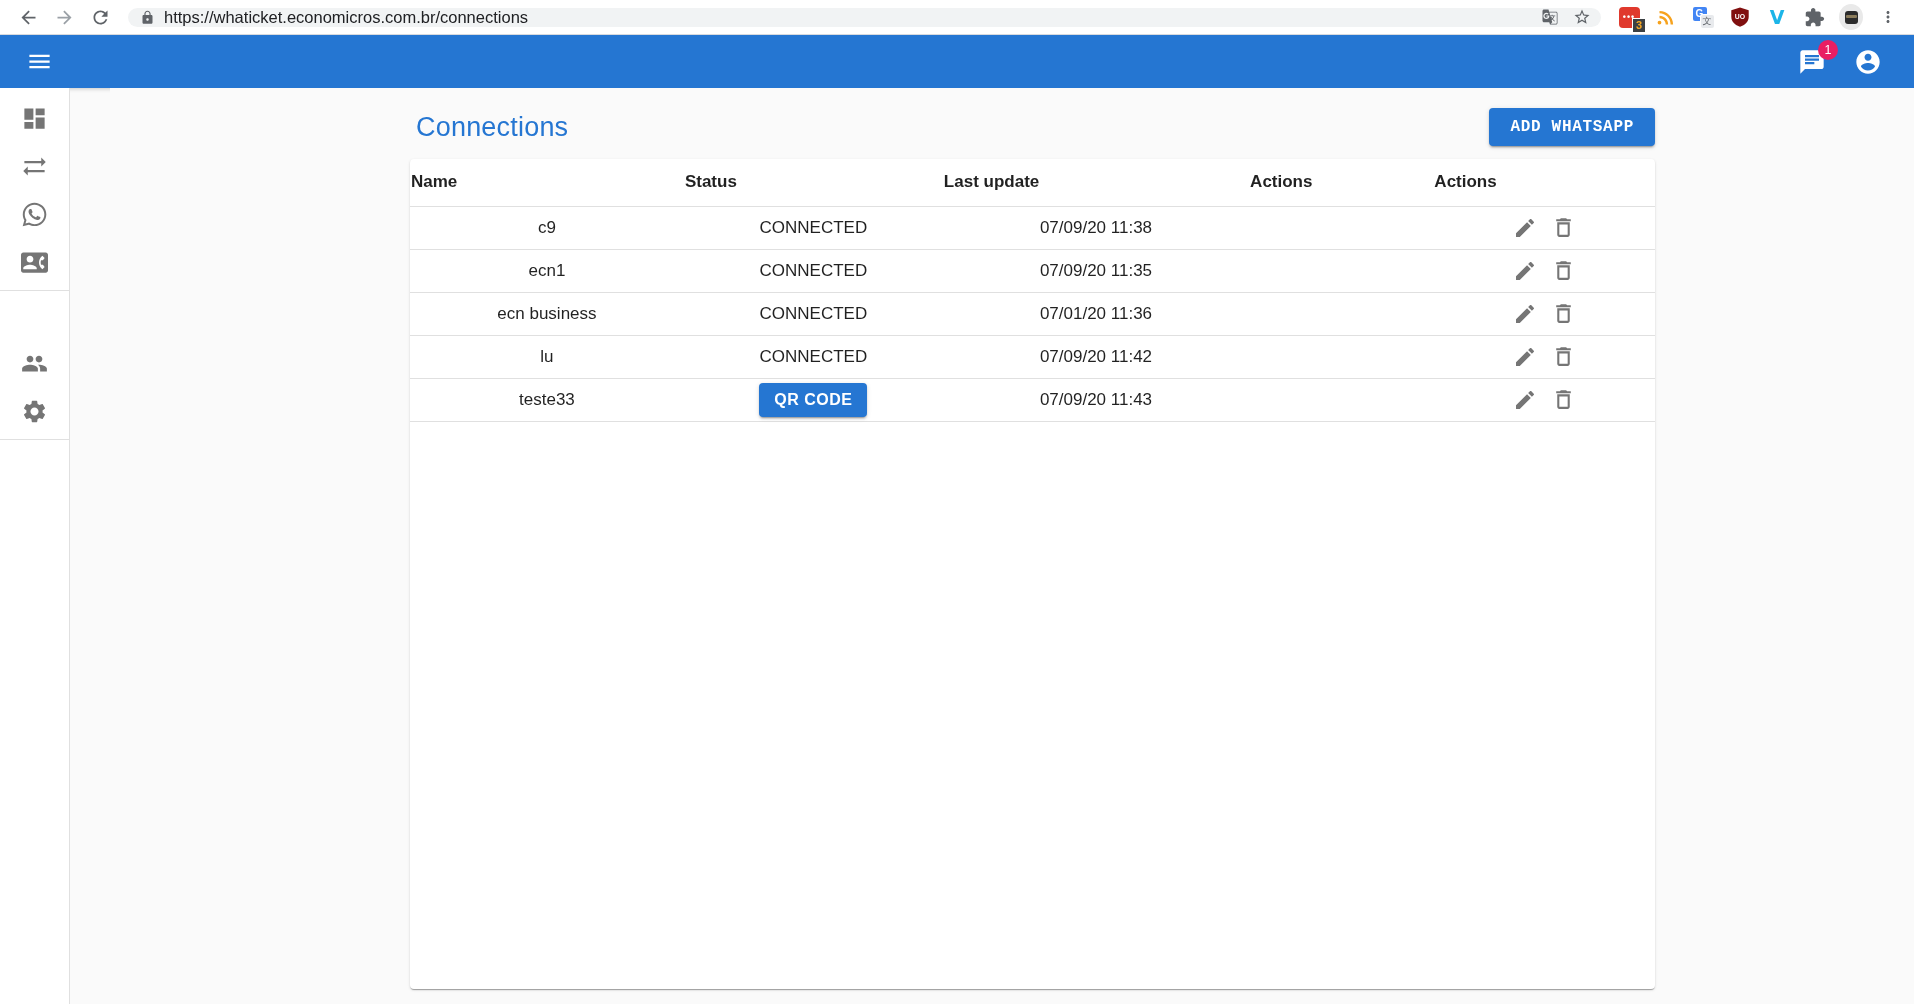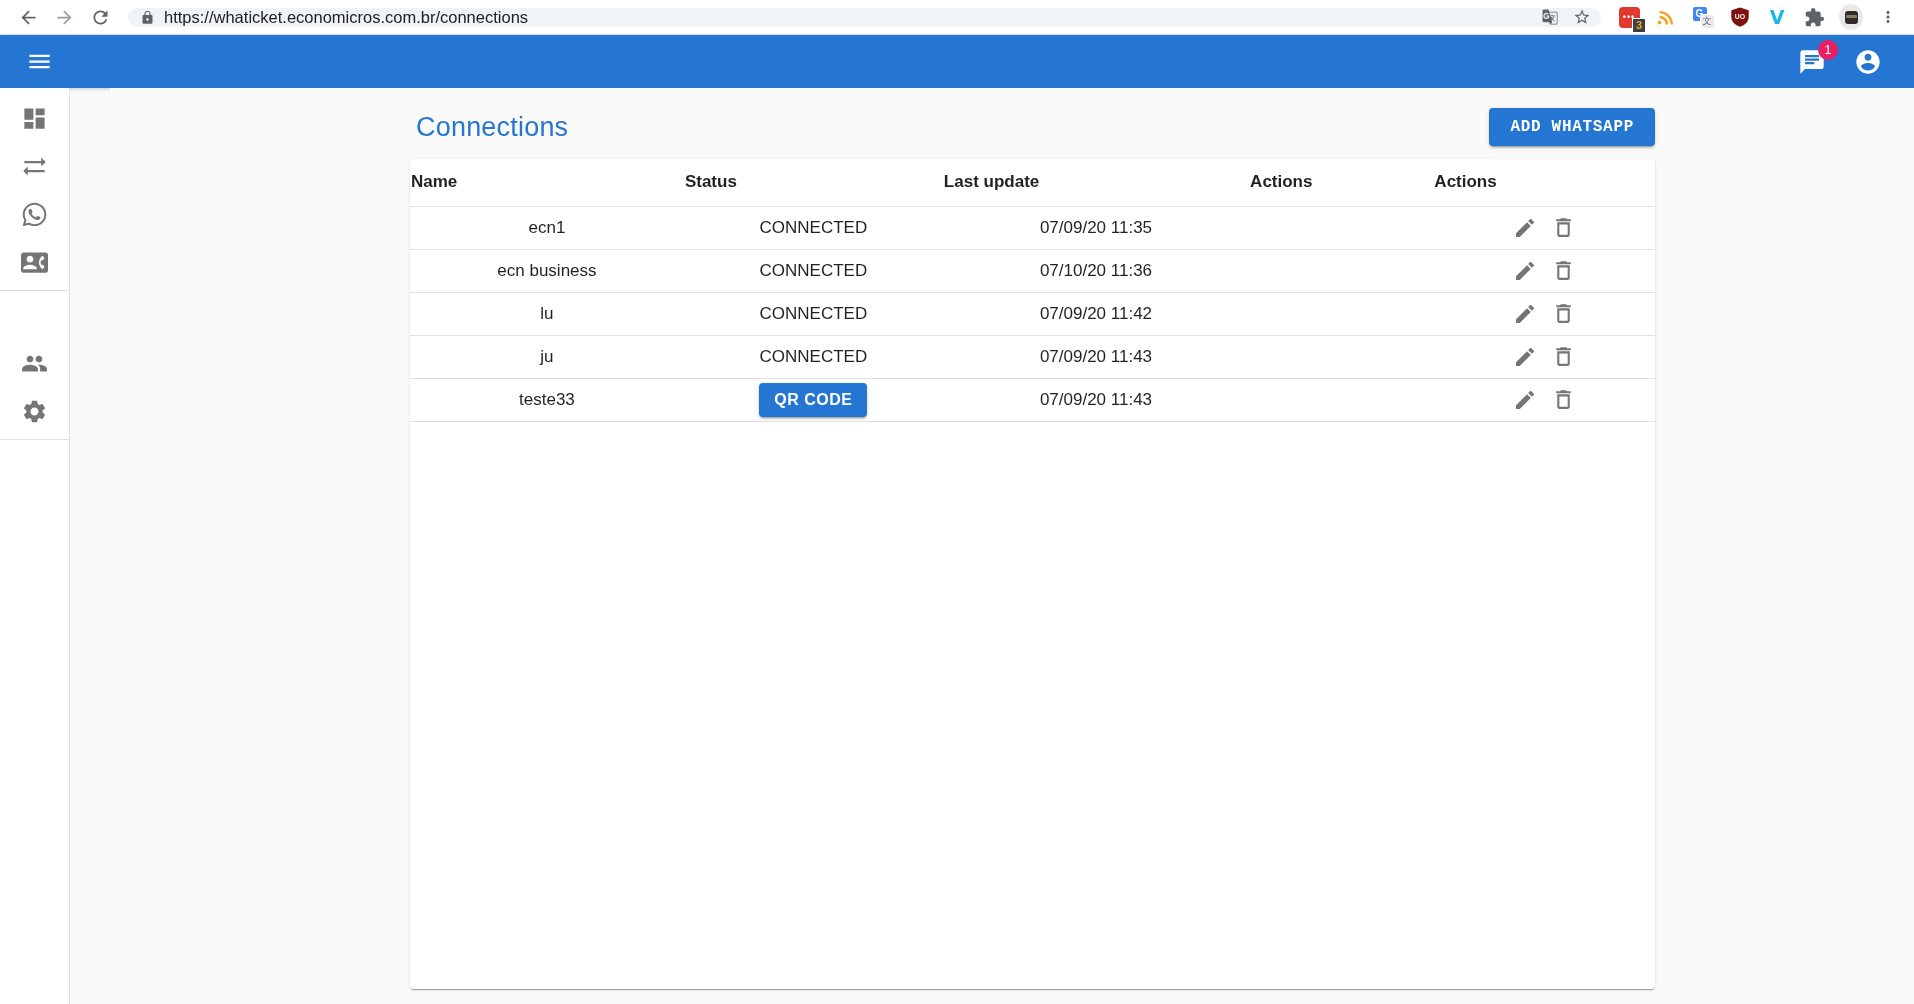--- a/index.html
+++ b/index.html
@@ -258,28 +258,27 @@
             <tr>
               <th>Name</th>
               <th>Status</th>
               <th>Last update</th>
               <th>Actions</th>
               <th>Actions</th>
             </tr>
           </thead>
           <tbody>
 
-
   <tr>
-    <td>ecn1</td>
+    <td>c9</td>
     <td>
       <span>CONNECTED</span>
       
     </td>
-    <td>07/09/20 11:35</td>
+    <td>07/09/20 11:38</td>
     <td>
       <svg class="check-icon" viewBox="0 0 24 24" style="visibility: hidden;">
                     <path d="M12 2C6.48 2 2 6.48 2 12s4.48 10 10 10 10-4.48 10-10S17.52 2 12 2zm-2 15l-5-5 1.41-1.41L10 14.17l7.59-7.59L19 8l-9 9z"></path>
                   </svg>
     </td>
     <td>
       <span class="actions-wrap">
         <button class="icon-btn">
           <svg width="24" height="24" viewBox="0 0 24 24">
                         <path d="M3 17.25V21h3.75L17.81 9.94l-3.75-3.75L3 17.25zM20.71 7.04c.39-.39.39-1.02 0-1.41l-2.34-2.34c-.39-.39-1.02-.39-1.41 0l-1.83 1.83 3.75 3.75 1.83-1.83z"></path>
@@ -288,26 +287,26 @@
         <button class="icon-btn">
           <svg width="25" height="25" viewBox="0 0 24 24">
                         <path d="M6 19c0 1.1.9 2 2 2h8c1.1 0 2-.9 2-2V7H6v12zM8 9h8v10H8V9zm7.5-5l-1-1h-5l-1 1H5v2h14V4h-3.5z"></path>
                       </svg>
         </button>
       </span>
     </td>
   </tr>
 
   <tr>
-    <td>ecn business</td>
+    <td>ecn1</td>
     <td>
       <span>CONNECTED</span>
       
     </td>
-    <td>07/10/20 11:36</td>
+    <td>07/09/20 11:35</td>
     <td>
       <svg class="check-icon" viewBox="0 0 24 24" style="visibility: hidden;">
                     <path d="M12 2C6.48 2 2 6.48 2 12s4.48 10 10 10 10-4.48 10-10S17.52 2 12 2zm-2 15l-5-5 1.41-1.41L10 14.17l7.59-7.59L19 8l-9 9z"></path>
                   </svg>
     </td>
     <td>
       <span class="actions-wrap">
         <button class="icon-btn">
           <svg width="24" height="24" viewBox="0 0 24 24">
                         <path d="M3 17.25V21h3.75L17.81 9.94l-3.75-3.75L3 17.25zM20.71 7.04c.39-.39.39-1.02 0-1.41l-2.34-2.34c-.39-.39-1.02-.39-1.41 0l-1.83 1.83 3.75 3.75 1.83-1.83z"></path>
@@ -316,26 +315,26 @@
         <button class="icon-btn">
           <svg width="25" height="25" viewBox="0 0 24 24">
                         <path d="M6 19c0 1.1.9 2 2 2h8c1.1 0 2-.9 2-2V7H6v12zM8 9h8v10H8V9zm7.5-5l-1-1h-5l-1 1H5v2h14V4h-3.5z"></path>
                       </svg>
         </button>
       </span>
     </td>
   </tr>
 
   <tr>
-    <td>lu</td>
+    <td>ecn business</td>
     <td>
       <span>CONNECTED</span>
       
     </td>
-    <td>07/09/20 11:42</td>
+    <td>07/01/20 11:36</td>
     <td>
       <svg class="check-icon" viewBox="0 0 24 24" style="visibility: hidden;">
                     <path d="M12 2C6.48 2 2 6.48 2 12s4.48 10 10 10 10-4.48 10-10S17.52 2 12 2zm-2 15l-5-5 1.41-1.41L10 14.17l7.59-7.59L19 8l-9 9z"></path>
                   </svg>
     </td>
     <td>
       <span class="actions-wrap">
         <button class="icon-btn">
           <svg width="24" height="24" viewBox="0 0 24 24">
                         <path d="M3 17.25V21h3.75L17.81 9.94l-3.75-3.75L3 17.25zM20.71 7.04c.39-.39.39-1.02 0-1.41l-2.34-2.34c-.39-.39-1.02-.39-1.41 0l-1.83 1.83 3.75 3.75 1.83-1.83z"></path>
@@ -344,46 +343,47 @@
         <button class="icon-btn">
           <svg width="25" height="25" viewBox="0 0 24 24">
                         <path d="M6 19c0 1.1.9 2 2 2h8c1.1 0 2-.9 2-2V7H6v12zM8 9h8v10H8V9zm7.5-5l-1-1h-5l-1 1H5v2h14V4h-3.5z"></path>
                       </svg>
         </button>
       </span>
     </td>
   </tr>
 
   <tr>
-    <td>ju</td>
+    <td>lu</td>
     <td>
       <span>CONNECTED</span>
       
     </td>
-    <td>07/09/20 11:43</td>
+    <td>07/09/20 11:42</td>
     <td>
       <svg class="check-icon" viewBox="0 0 24 24" style="visibility: hidden;">
                     <path d="M12 2C6.48 2 2 6.48 2 12s4.48 10 10 10 10-4.48 10-10S17.52 2 12 2zm-2 15l-5-5 1.41-1.41L10 14.17l7.59-7.59L19 8l-9 9z"></path>
                   </svg>
     </td>
     <td>
       <span class="actions-wrap">
         <button class="icon-btn">
           <svg width="24" height="24" viewBox="0 0 24 24">
                         <path d="M3 17.25V21h3.75L17.81 9.94l-3.75-3.75L3 17.25zM20.71 7.04c.39-.39.39-1.02 0-1.41l-2.34-2.34c-.39-.39-1.02-.39-1.41 0l-1.83 1.83 3.75 3.75 1.83-1.83z"></path>
                       </svg>
         </button>
         <button class="icon-btn">
           <svg width="25" height="25" viewBox="0 0 24 24">
                         <path d="M6 19c0 1.1.9 2 2 2h8c1.1 0 2-.9 2-2V7H6v12zM8 9h8v10H8V9zm7.5-5l-1-1h-5l-1 1H5v2h14V4h-3.5z"></path>
                       </svg>
         </button>
       </span>
     </td>
   </tr>
+
 
   <tr>
     <td>teste33</td>
     <td>
       
       <button class="qr-btn">QR CODE</button>
     </td>
     <td>07/09/20 11:43</td>
     <td>
       <svg class="check-icon" viewBox="0 0 24 24" style="visibility: hidden;">

